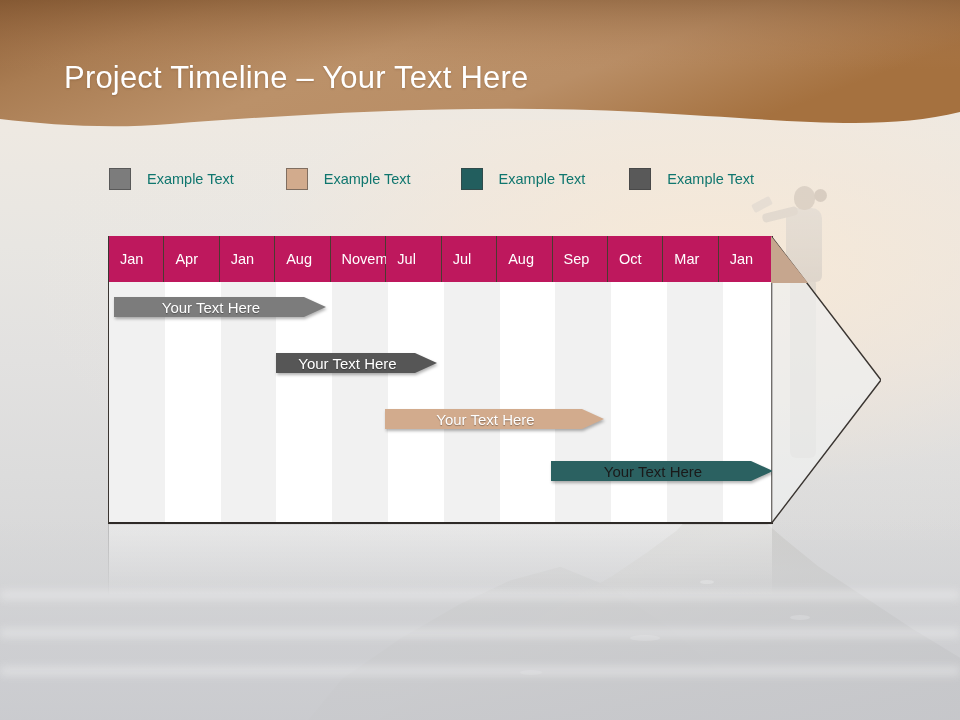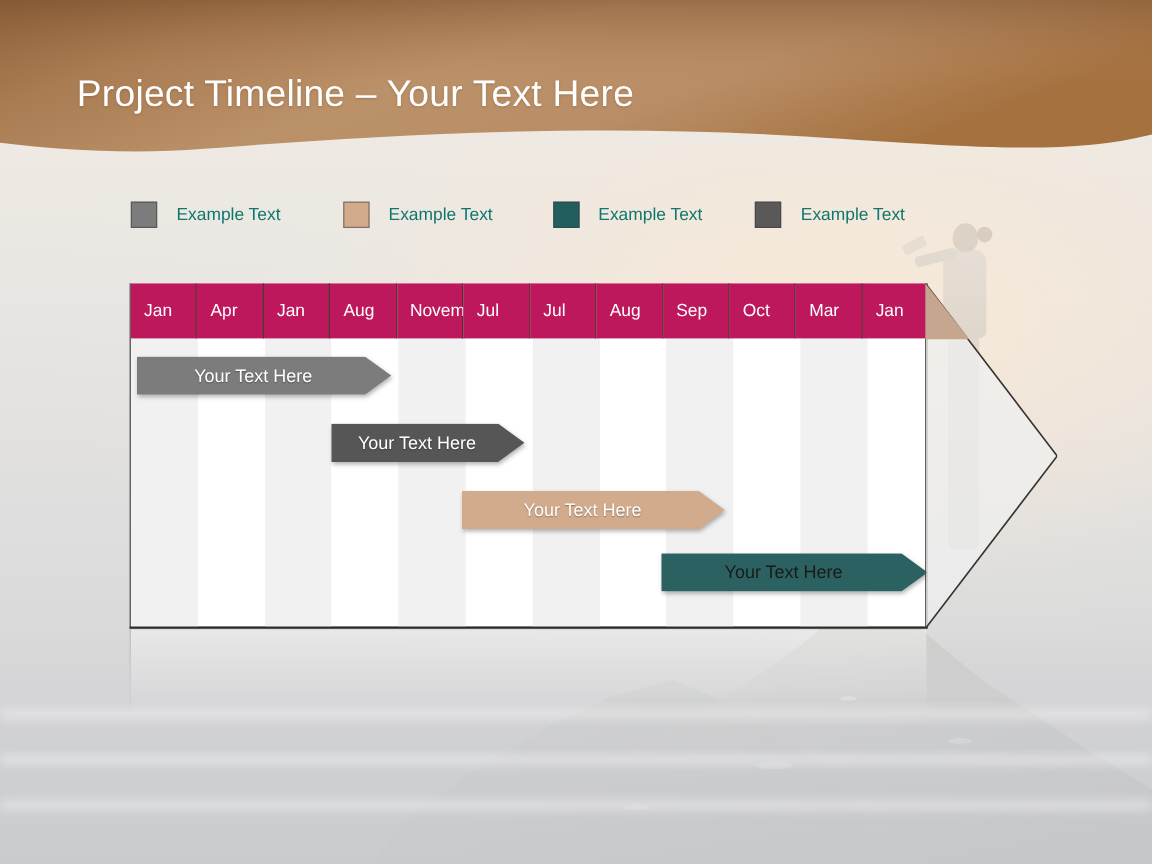--- a/index.html
+++ b/index.html
@@ -119,21 +119,21 @@
   }
   .month-cell:last-child { border-right:none; }
 
   
   #big-arrow-head {
     position:absolute; left:663px; top:0; width:110px; height:288px; z-index:2;
   }
 
   
   .task-bar {
-    position:absolute; height:32px; z-index:4;
+    position:absolute; height:20px; z-index:4;
     display:flex; align-items:center;
     filter:drop-shadow(1.5px 2px 1.6px rgba(0,0,0,.30));
   }
   .task-shape {
     position:absolute; inset:0;
     clip-path:polygon(0 0, calc(100% - 22px) 0, 100% 50%, calc(100% - 22px) 100%, 0 100%);
     border:0;
   }
   .task-label {
     position:relative; z-index:2; width:100%; text-align:center;

